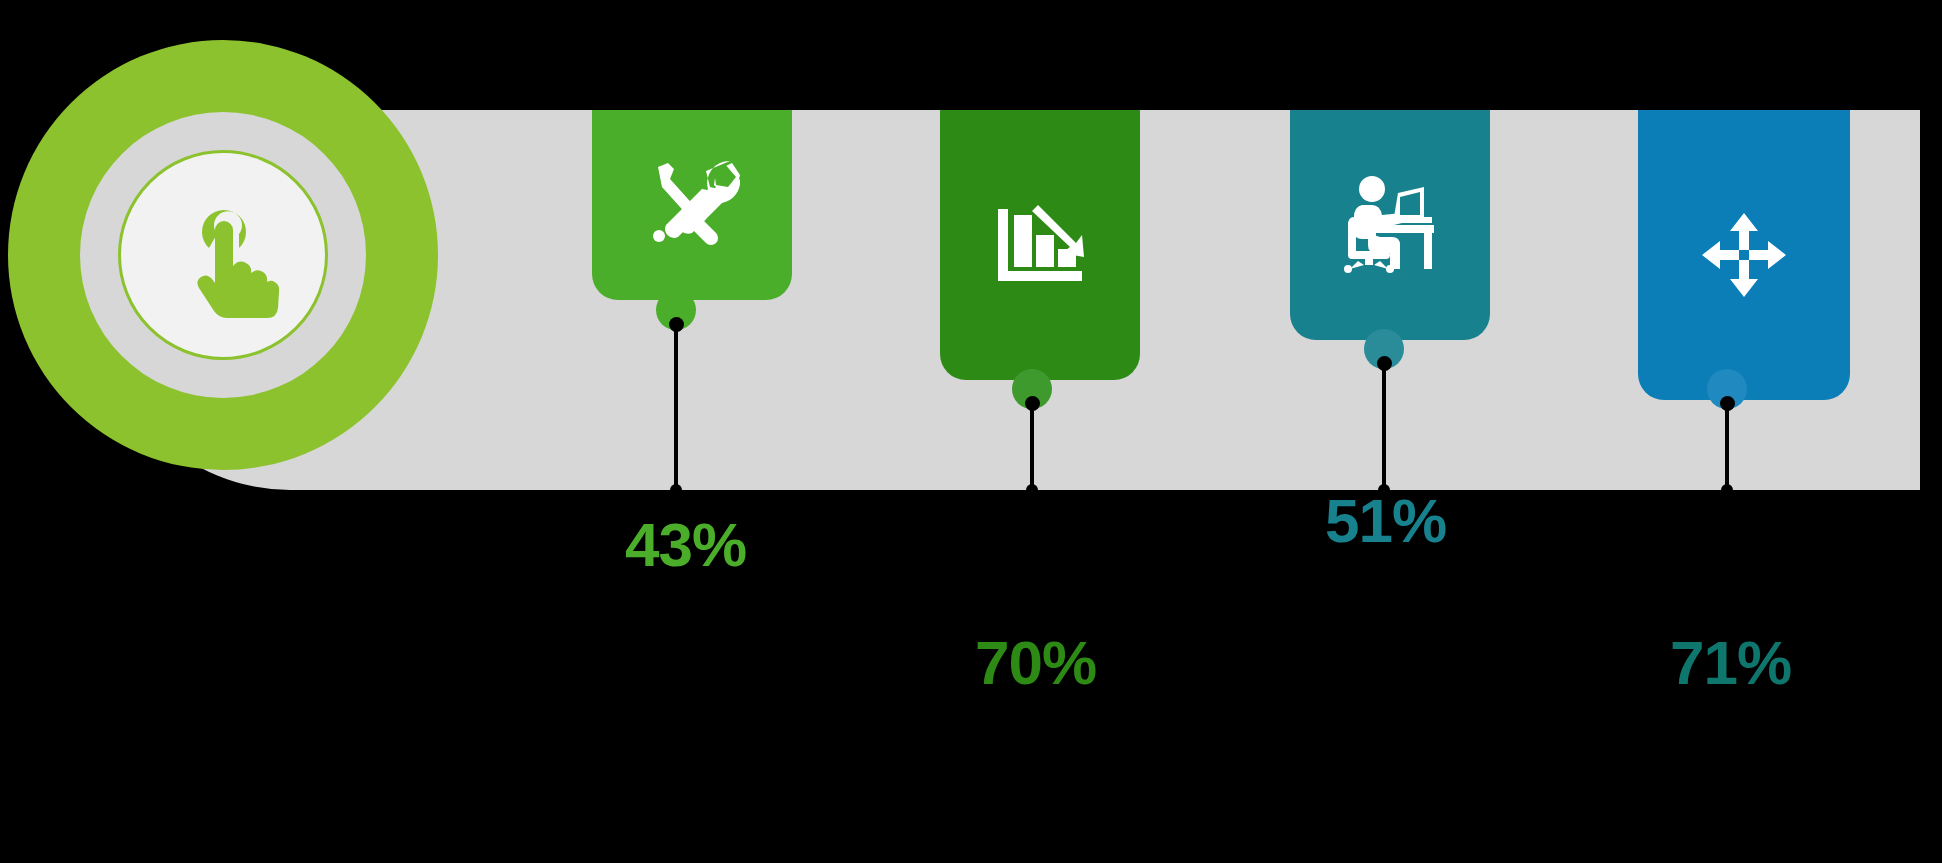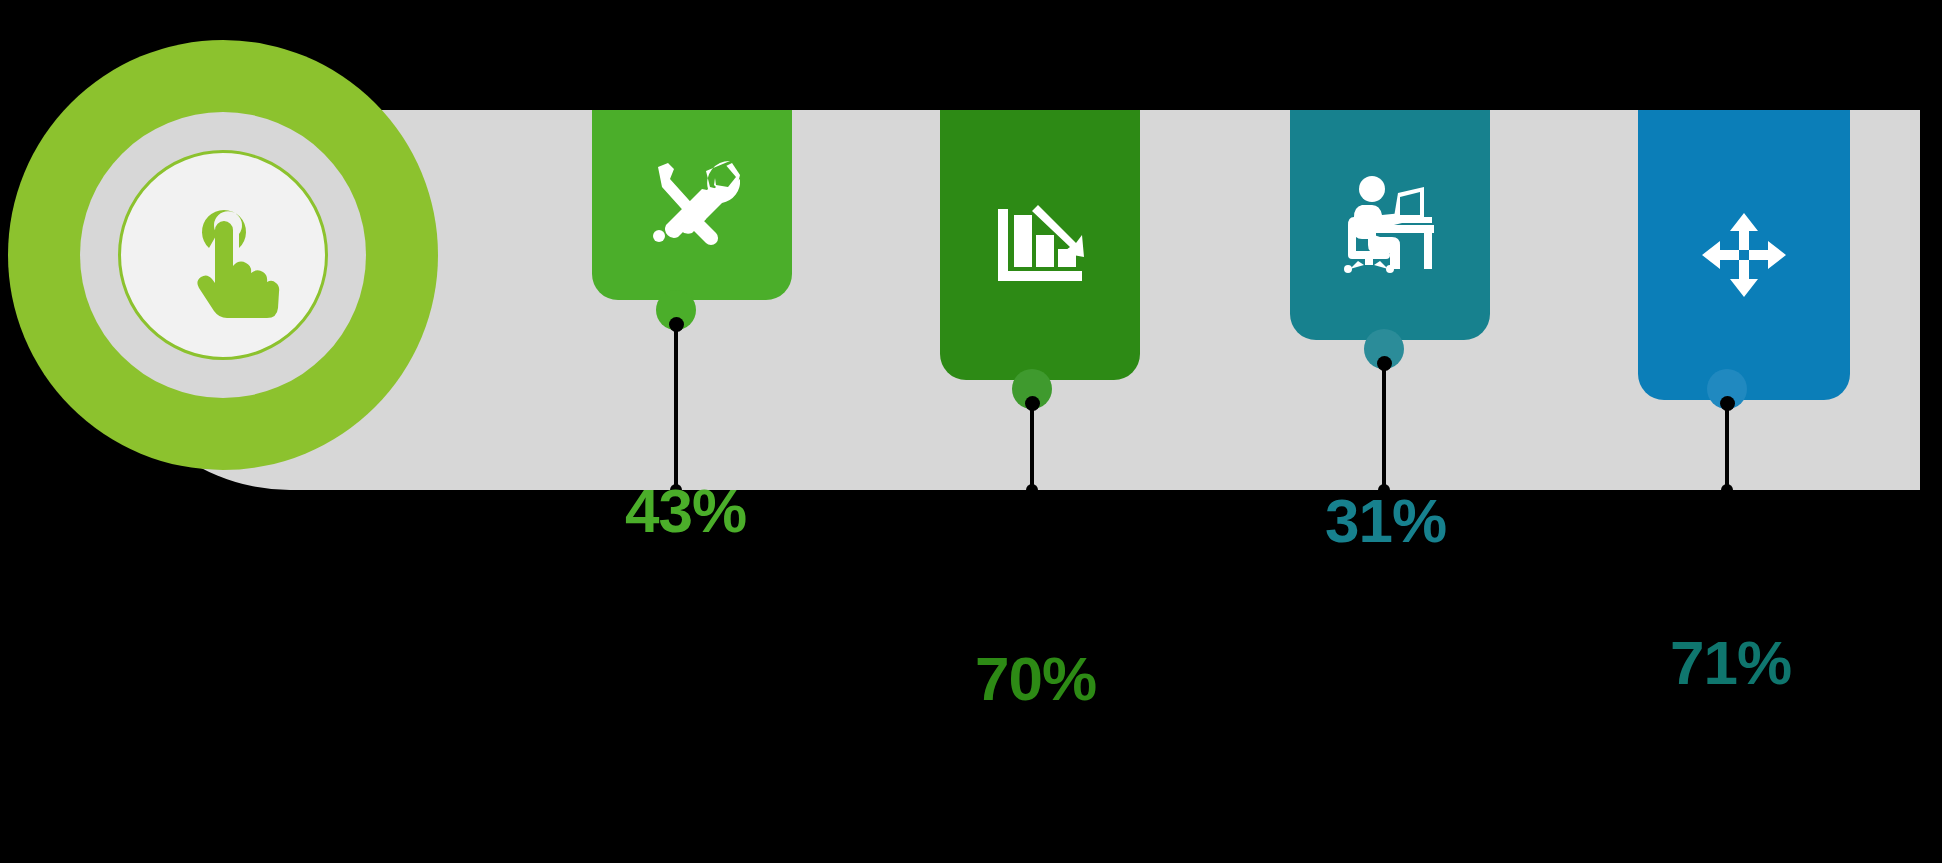--- a/index.html
+++ b/index.html
@@ -165,41 +165,41 @@
                  L78 46 A22 22 0 0 0 96 22 L82 34 L66 30 L62 14 Z" fill="#ffffff"></path>
       </svg>
     </span>
   </div>
   <div class="pin" style="left:656px; top:290px; width:40px; height:210px;">
     <div class="bubble" style="background:#4bae2a;"></div>
     <div class="nub"></div>
     <div class="stem" style="height:200px;"></div>
     <div class="tip" style="top:194px;"></div>
   </div>
-  <div class="pct" style="left:625px; top:480px; color:#4bae2a;text-align:right;">43%</div>
+  <div class="pct" style="left:625px; top:514px; color:#4bae2a;text-align:right;">43%</div>
 
   <div class="card" style="left:940px; width:200px; height:270px; background:#2d8a15;">
     <span>
       <svg width="92" height="92" viewBox="0 0 92 92" aria-hidden="true">
         <rect x="4" y="10" width="10" height="72" fill="#ffffff"></rect>
         <rect x="4" y="72" width="84" height="10" fill="#ffffff"></rect>
         <rect x="20" y="16" width="18" height="52" fill="#ffffff"></rect>
         <rect x="42" y="36" width="18" height="32" fill="#ffffff"></rect>
         <rect x="64" y="50" width="18" height="18" fill="#ffffff"></rect>
         <path d="M44 6 L82 44 L88 36 L90 58 L68 54 L76 48 L38 12 Z" fill="#ffffff"></path>
       </svg>
     </span>
   </div>
   <div class="pin" style="left:1012px; top:369px; width:40px; height:131px;">
     <div class="bubble" style="background:#3f9a2e;"></div>
     <div class="nub"></div>
     <div class="stem" style="height:121px;"></div>
     <div class="tip" style="top:115px;"></div>
   </div>
-  <div class="pct" style="left:975px; top:632px; color:#2d8a15;margin-top:16px;">70%</div>
+  <div class="pct" style="left:975px; top:632px; color:#2d8a15;">70%</div>
 
   <div class="card" style="left:1290px; width:200px; height:230px; background:#17818e;">
     <span>
       <svg width="104" height="104" viewBox="0 0 104 104" aria-hidden="true">
 
         <circle cx="34" cy="16" r="13" fill="#ffffff"></circle>
 
         <path d="M24 32 q-8 2 -8 12 L16 58 q0 8 8 8 L38 66 L38 56
                  q10 -2 18 -4 L64 50 L64 40 L44 42 q-2 -10 -10 -10 Z" fill="#ffffff"></path>
 
@@ -222,21 +222,21 @@
         <circle cx="52" cy="96" r="4" fill="#ffffff"></circle>
       </svg>
     </span>
   </div>
   <div class="pin" style="left:1364px; top:329px; width:40px; height:171px;">
     <div class="bubble" style="background:#2b8c99;"></div>
     <div class="nub"></div>
     <div class="stem" style="height:161px;"></div>
     <div class="tip" style="top:155px;"></div>
   </div>
-  <div class="pct" style="left:1325px; top:490px; color:#17818e;">31%</div>
+  <div class="pct" style="left:1325px; top:490px; color:#17818e;">51%</div>
 
   <div class="card" style="left:1638px; width:212px; height:290px; background:#0b7eb8;">
     <span>
       <svg width="84" height="84" viewBox="0 0 84 84" aria-hidden="true">
         <path d="M42 0 L56 18 L47 18 L47 37 L37 37 L37 18 L28 18 Z" fill="#ffffff"></path>
         <path d="M42 84 L56 66 L47 66 L47 47 L37 47 L37 66 L28 66 Z" fill="#ffffff"></path>
         <path d="M0 42 L18 28 L18 37 L37 37 L37 47 L18 47 L18 56 Z" fill="#ffffff"></path>
         <path d="M84 42 L66 28 L66 37 L47 37 L47 47 L66 47 L66 56 Z" fill="#ffffff"></path>
       </svg>
     </span>

